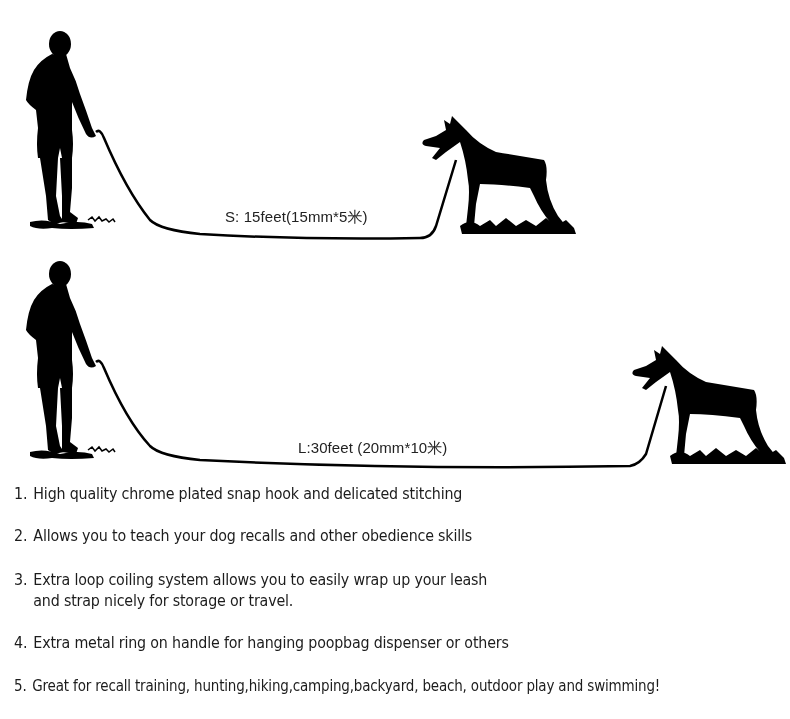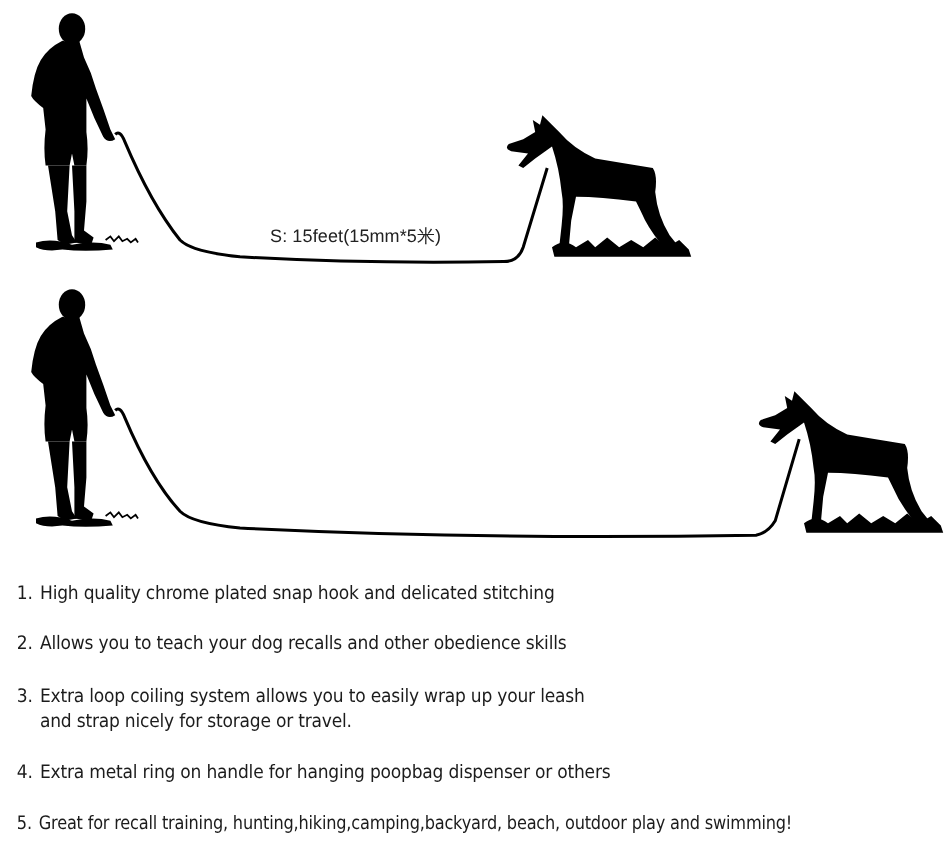--- a/index.html
+++ b/index.html
@@ -1,17 +1,17 @@
 <!DOCTYPE html>
 <html><head>
   <meta charset="utf-8">
   <style>
     html, body { margin: 0; padding: 0; background: #ffffff; }
     body { width: 790px; height: 719px; position: relative; overflow: hidden; font-family: "DejaVu Sans", sans-serif; color: #1a1a1a; }
-    .scene { position: absolute; left: 0; width: 790px; }
+    .scene { position: absolute; left: 0; width: 790px; margin-top: 20px; }
     .scene svg { position: absolute; left: 0; top: 0; }
     .size-label { position: absolute; font-family: "Liberation Sans", sans-serif; font-size: 15px; color: #222; white-space: nowrap; letter-spacing: 0.1px; }
     .features { position: absolute; left: 14px; top: 0; width: 776px; }
     .feature { position: absolute; left: 0; font-family: "DejaVu Sans", sans-serif; font-size: 15.5px; color: #1c1c1c; white-space: nowrap; letter-spacing: -0.2px; transform: scaleX(0.92); transform-origin: left center; }
     .feature .num { display: inline-block; width: 21px; }
     .feature .cont { display: block; padding-left: 21px; }
   </style>
 </head>
 <body>
 
@@ -46,20 +46,21 @@
       <path d="M60 138 L72 138 L72 168 L70 192 L78 198 L76 204 L62 202 L62 176 Z"></path>
       <path d="M30 202 Q44 198 60 204 Q78 200 92 204 L94 208 Q70 210 52 208 Q38 210 30 206 Z"></path>
       <path d="M88 200 l4 -3 l3 4 l4 -4 l3 4 l4 -2 l3 3 l4 -3 l2 3" stroke="#000" stroke-width="1.5" fill="none"></path>
     </g>
     <path d="M96 112 Q100 108 104 118 Q126 170 150 196 Q160 206 200 210 Q400 220 630 216 Q640 214 646 204 L666 136" stroke="#000" stroke-width="2.5" fill="none"></path>
     <g fill="#000" transform="translate(210,0)">
       <path d="M444 100 L446 110 L436 116 L424 120 Q420 124 426 126 L440 128 L432 138 L436 140 L446 132 L460 122 Q466 140 468 160 Q470 170 468 188 L466 206 L474 206 L476 184 L480 164 Q500 164 530 168 L534 176 Q540 190 550 202 L556 208 L566 206 L558 196 Q548 180 546 160 Q548 146 544 140 Q520 136 496 132 Q478 124 466 110 L452 96 L450 104 Z"></path>
       <path d="M460 206 Q470 198 480 206 L490 200 L496 206 L506 198 L516 206 L526 200 L536 206 L546 198 L556 206 L566 200 L574 208 L576 214 L462 214 Z"></path>
     </g>
   </svg>
+  <div class="size-label" style="left:298px; top:189px;">L:30feet (20mm*10米)</div>
 </div>
 
 <div class="features">
   <div class="feature" style="top:485px;">
     <span class="num">1.</span><span>High quality chrome plated snap hook and delicated stitching</span>
   </div>
   <div class="feature" style="top:527px;">
     <span class="num">2.</span><span>Allows you to teach your dog recalls and other obedience skills</span>
   </div>
   <div class="feature" style="top:570px; line-height:21px;">

